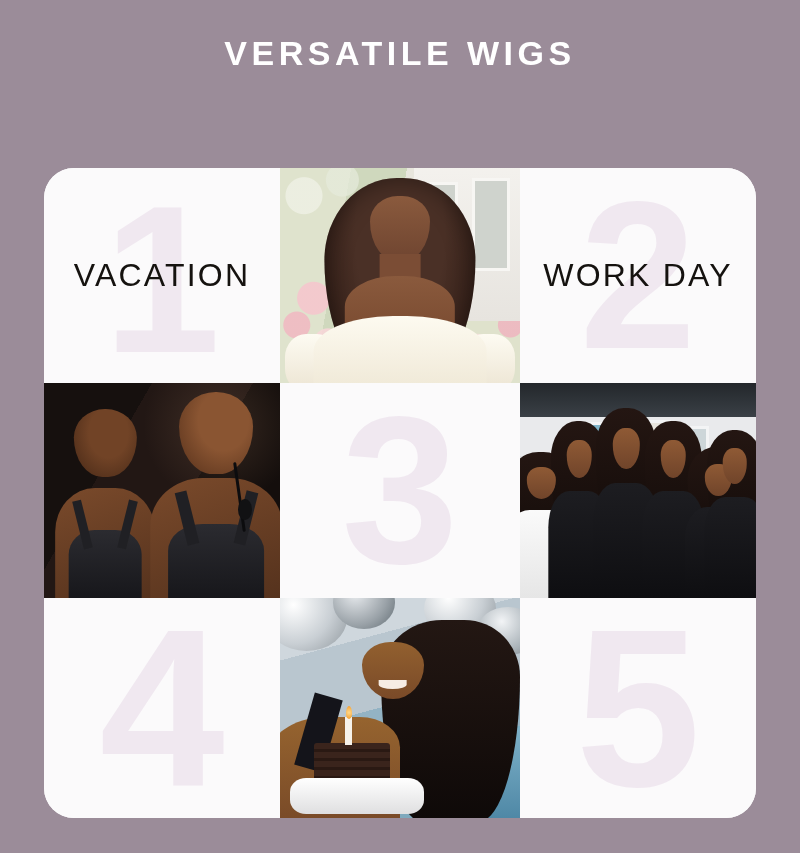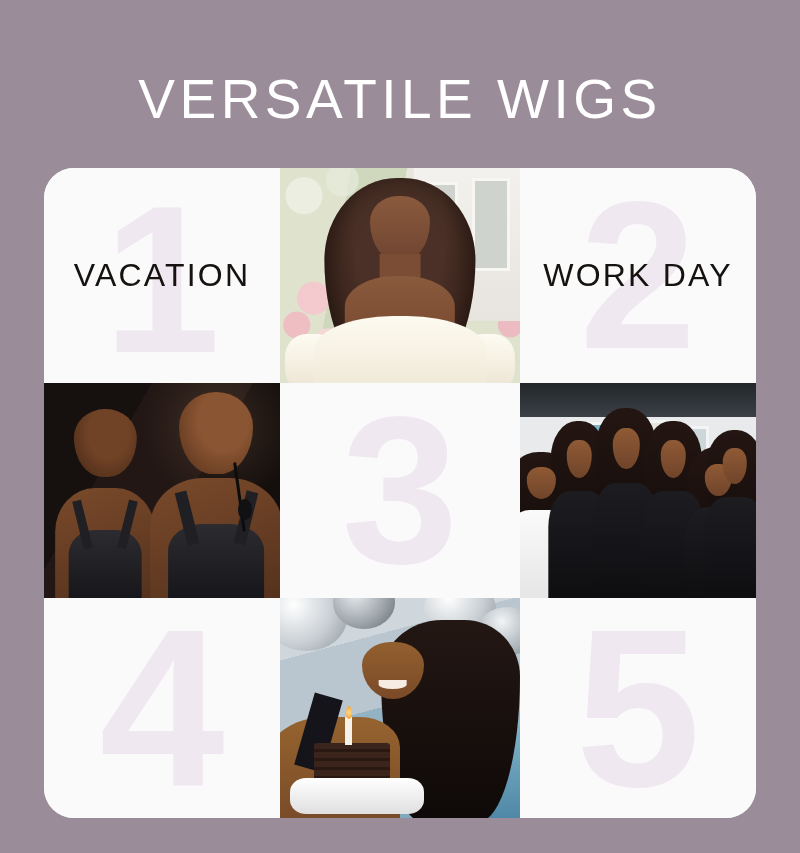--- a/index.html
+++ b/index.html
@@ -13,26 +13,25 @@
   }
 
   
   .header{
     position:absolute; left:0; top:0; width:800px; height:160px;
     display:flex; flex-direction:column; align-items:center; justify-content:flex-start;
     padding-top:36px;
   }
   .title{
     color:#ffffff;
-    font-size:55px;
-    font-weight:400;
+    font-size:34px;
+    font-weight:700;
     letter-spacing:4.5px;
     line-height:1;
     white-space:nowrap;
-    margin-top:36px;
   }
   .subtitle{
     margin-top:16px;
     color:#6e5f6c;
     font-size:22px;
     font-weight:300;
     letter-spacing:1.4px;
     line-height:1;
     white-space:nowrap;
   }

